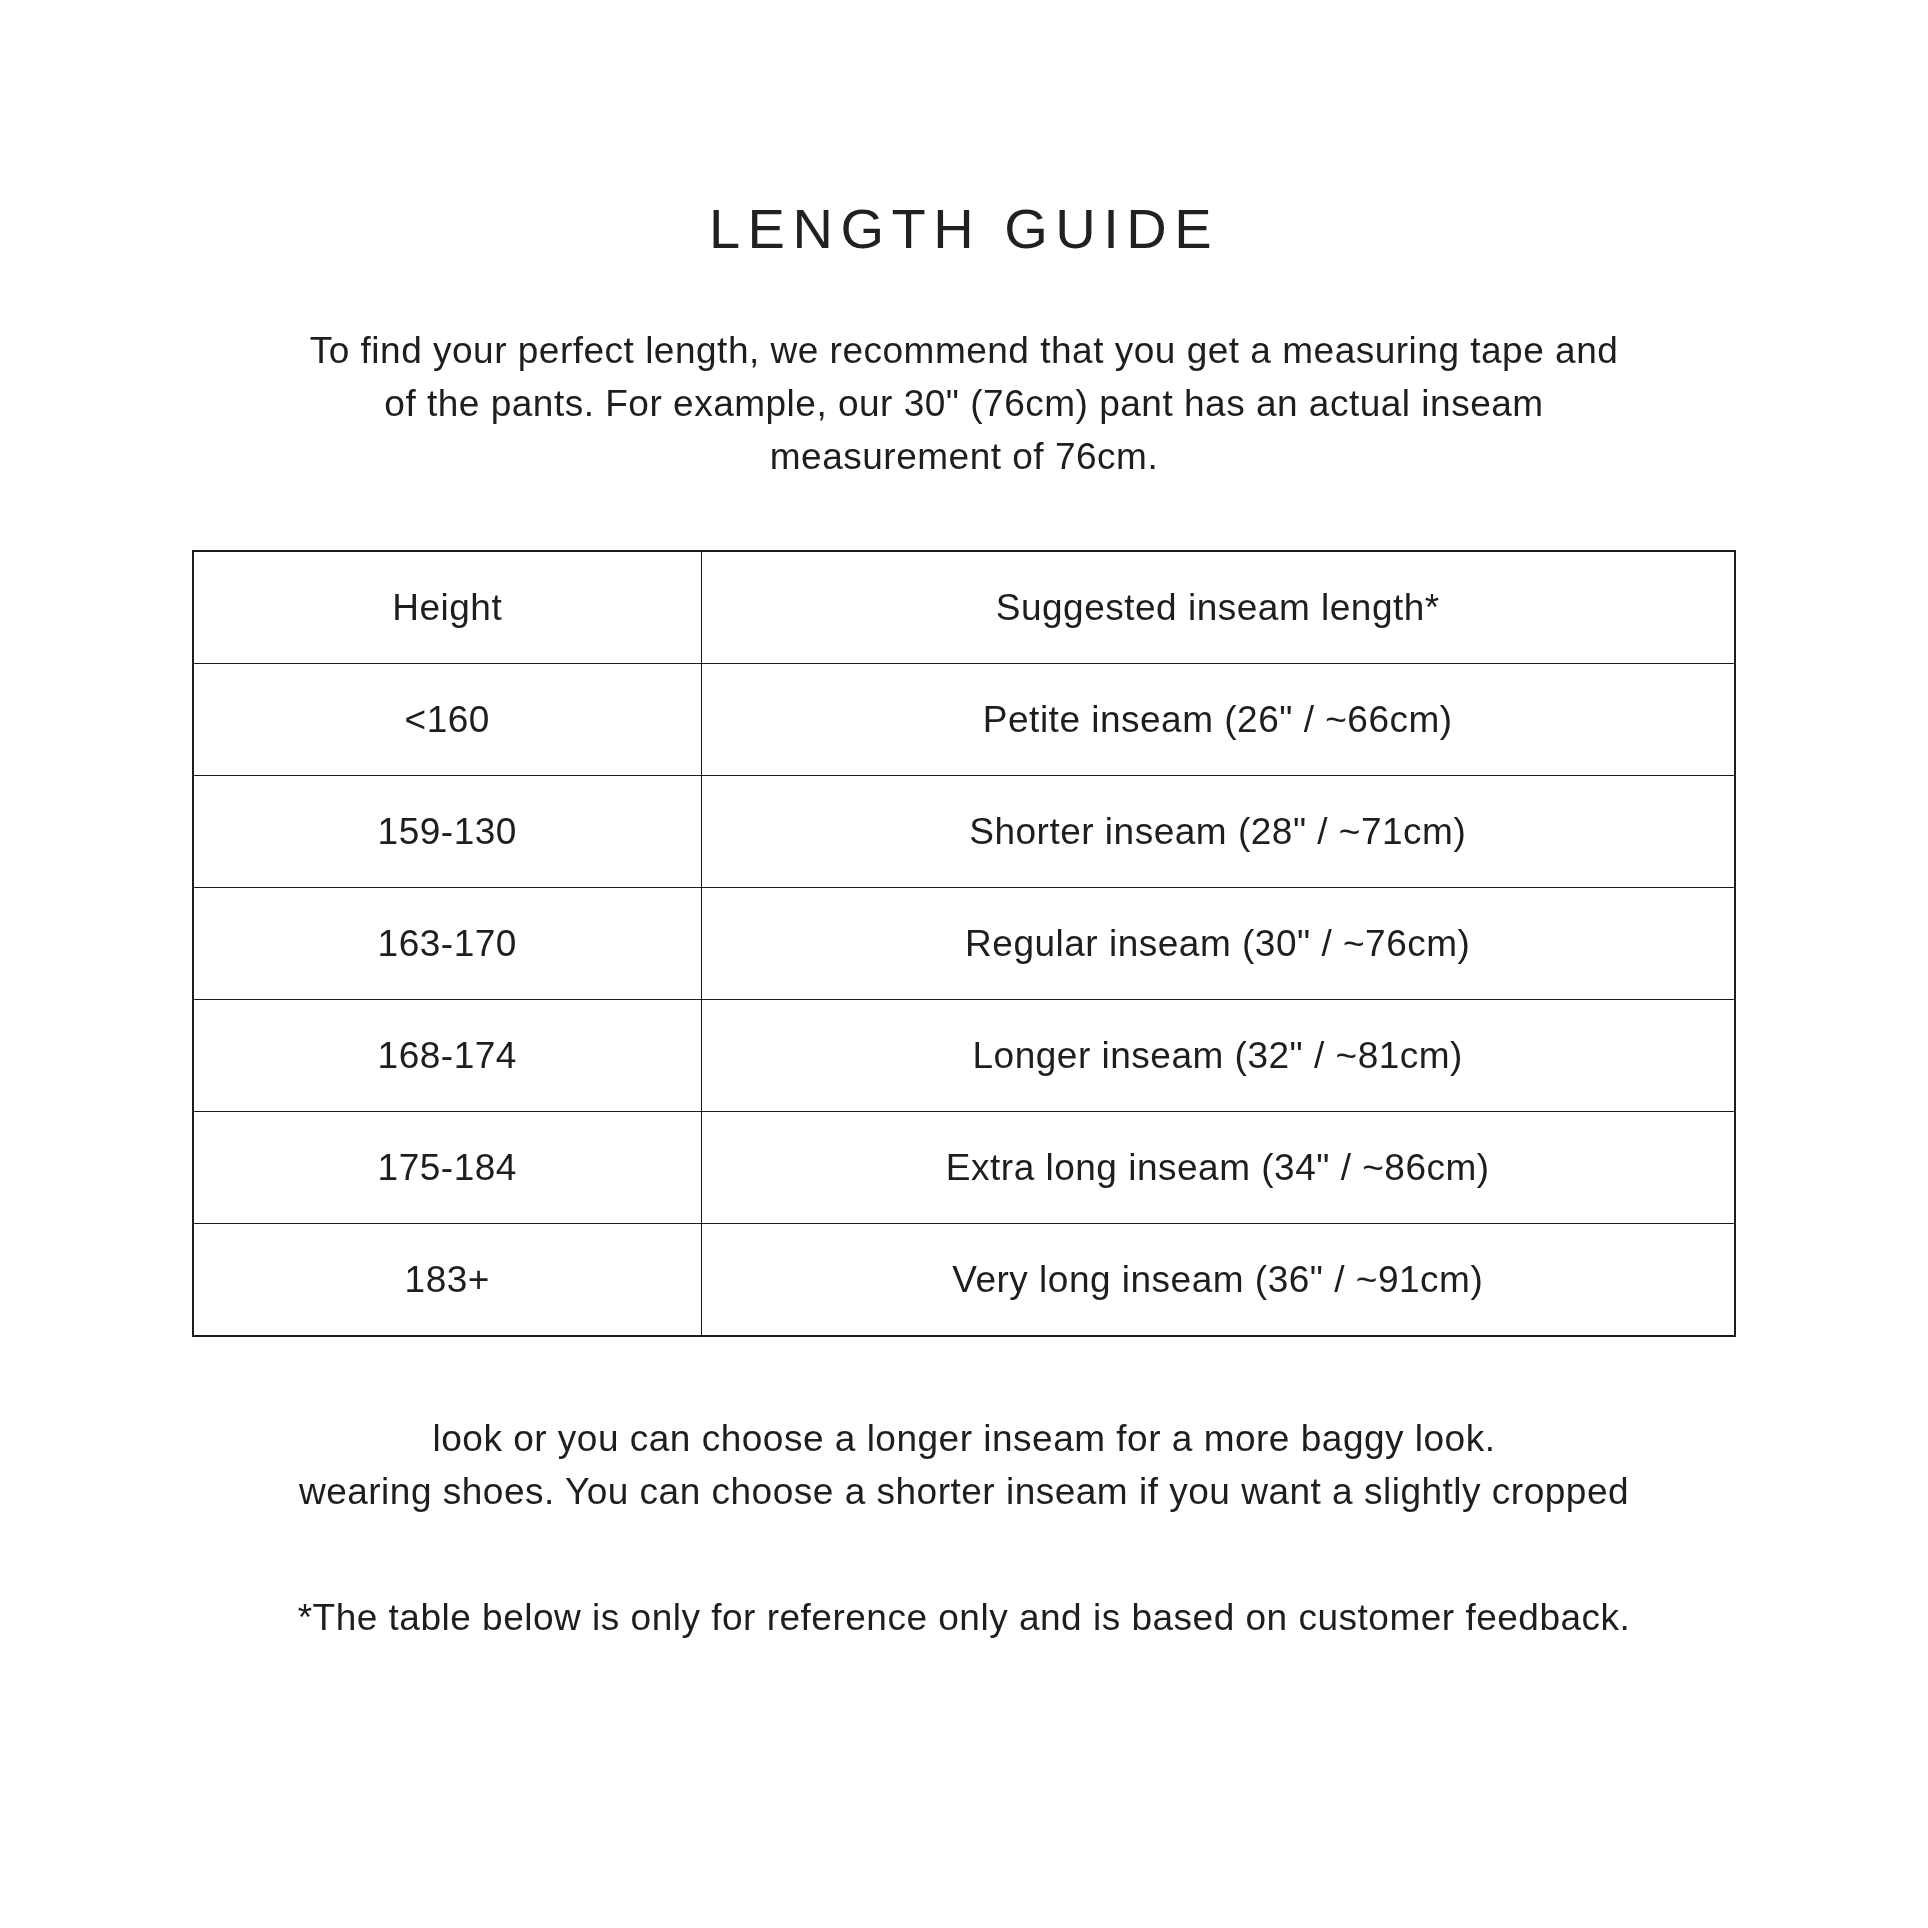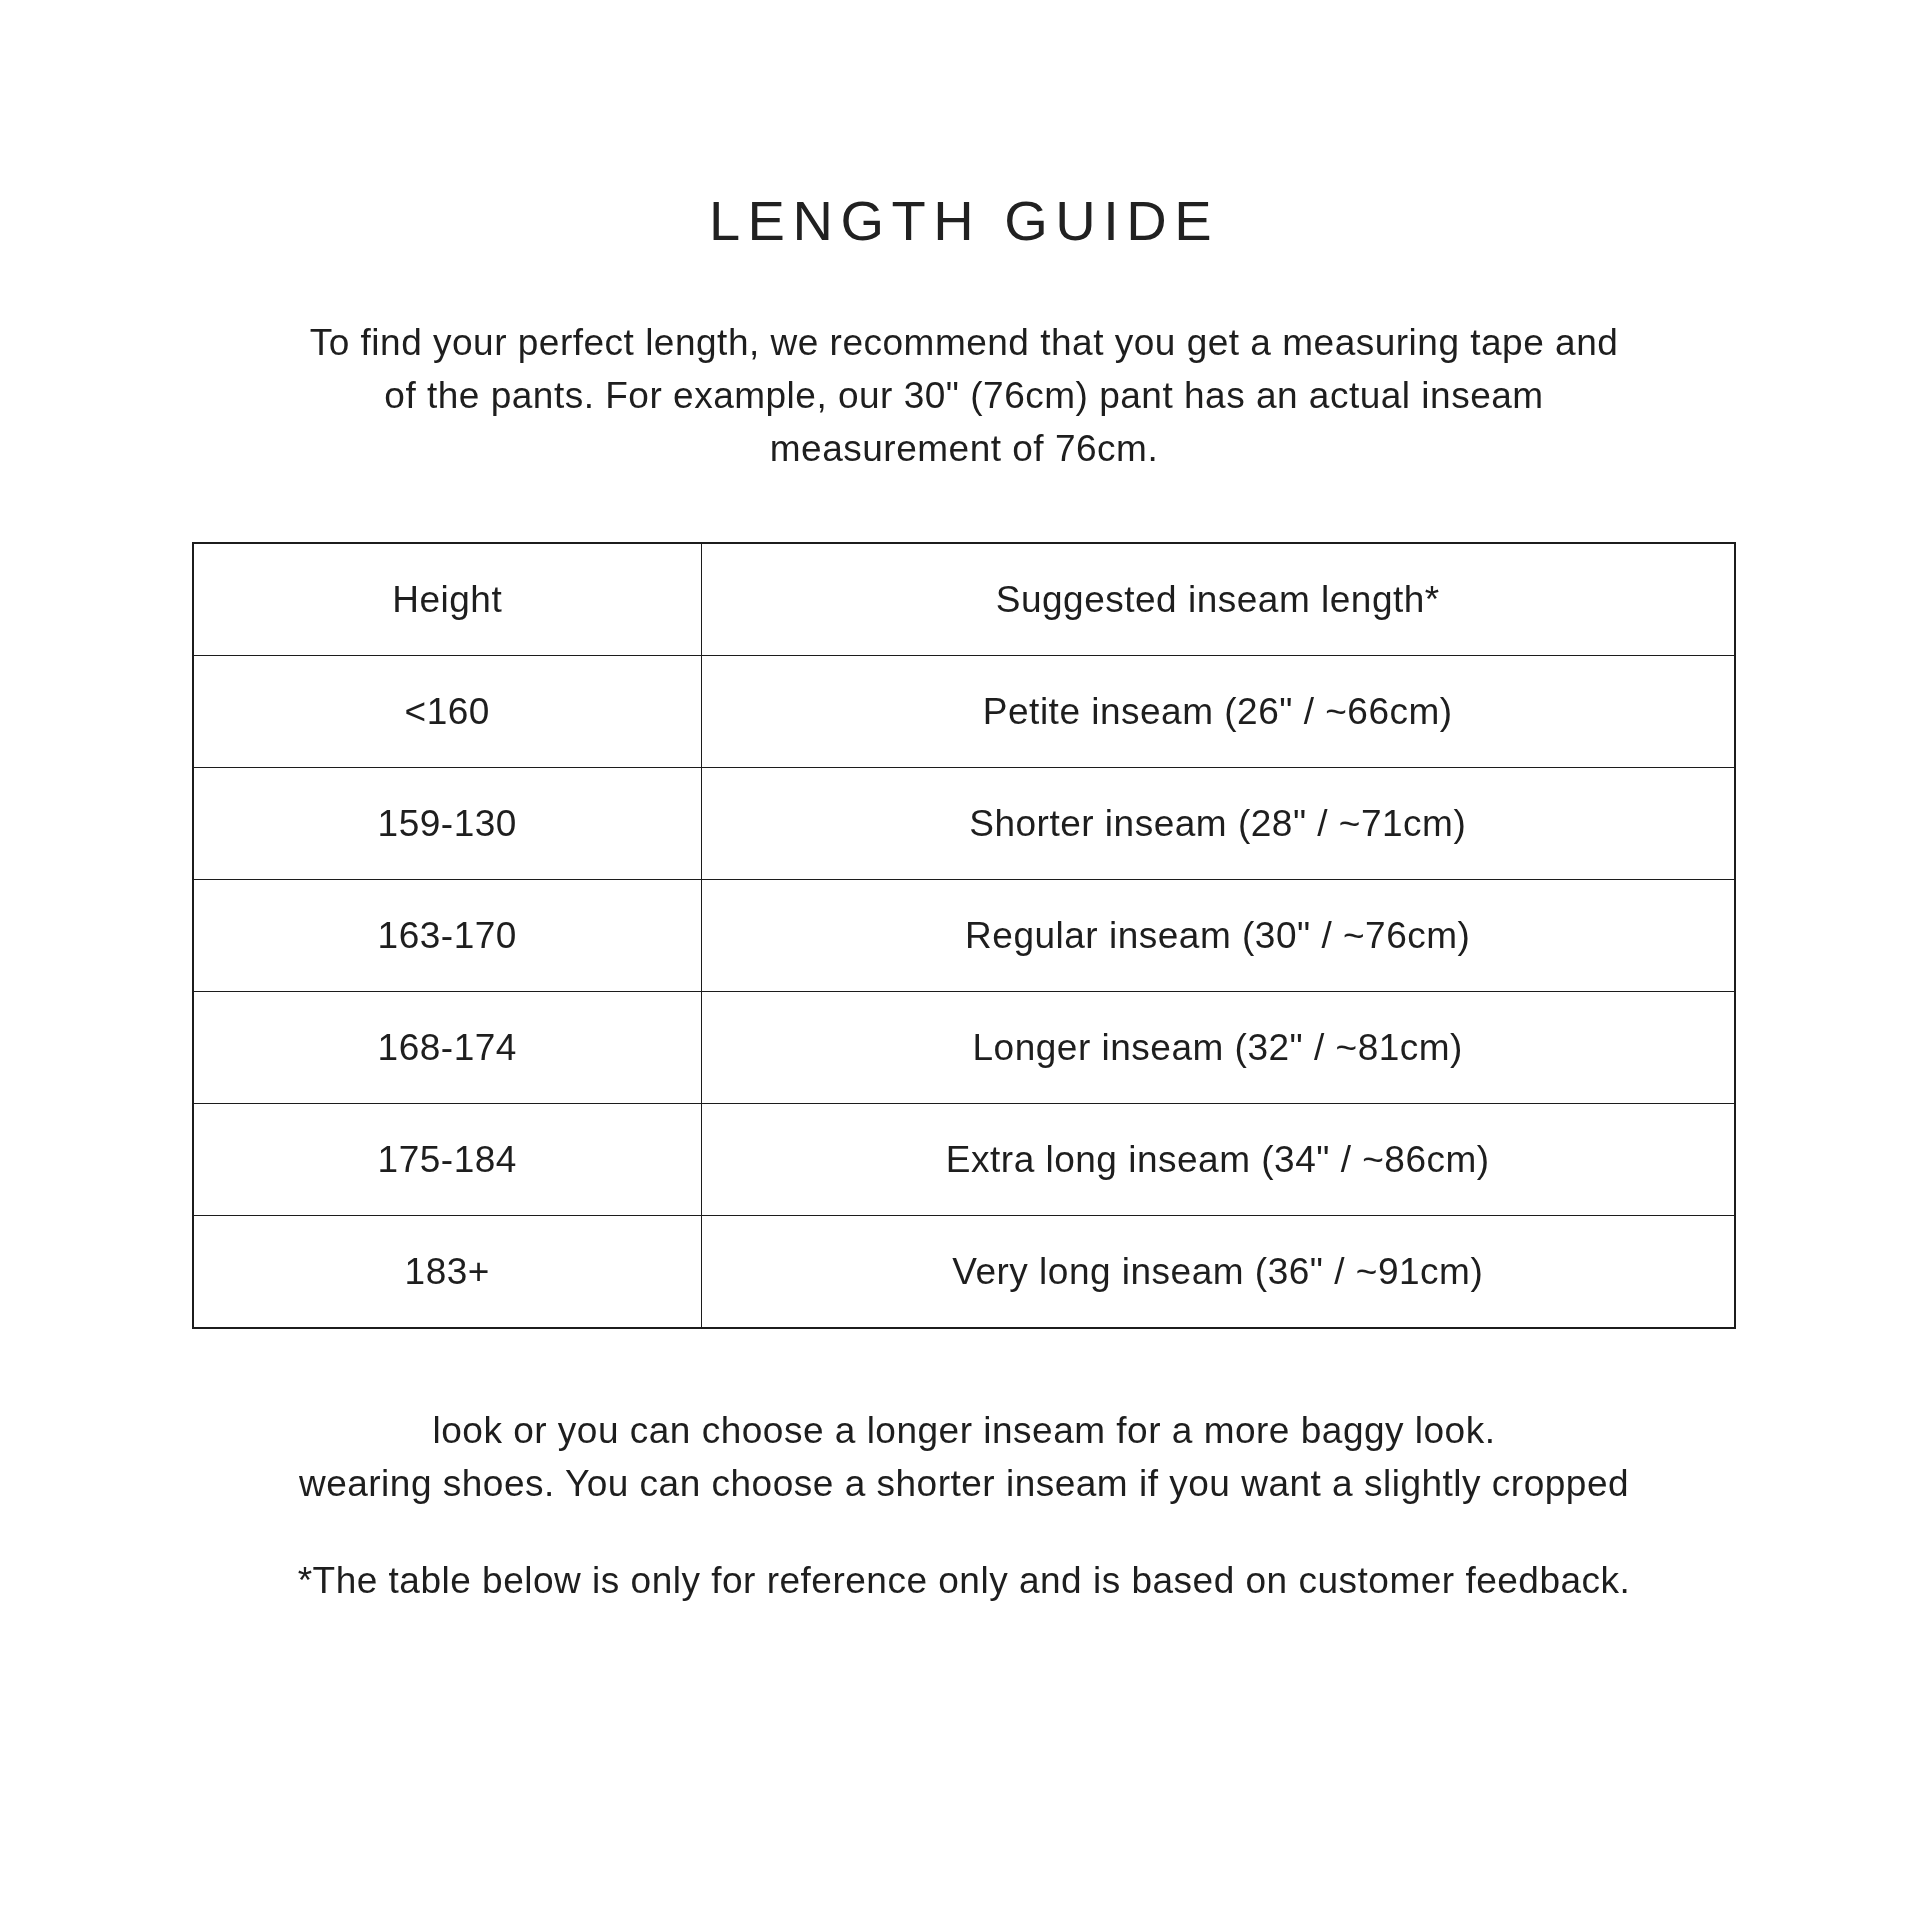--- a/index.html
+++ b/index.html
@@ -16,38 +16,38 @@
     -webkit-font-smoothing: antialiased;
   }
   .page {
     width: 1928px;
     height: 1928px;
     box-sizing: border-box;
     padding-top: 193px;
     background: #ffffff;
   }
   .title {
-    margin: 0;
+    margin: 8px;
     text-align: center;
     font-size: 56px;
     line-height: 56px;
     font-weight: 300;
     letter-spacing: 7.5px;
     color: #212121;
   }
   .paragraph {
     text-align: center;
     font-size: 37px;
     line-height: 53px;
     letter-spacing: 0.5px;
     color: #1e1e1e;
   }
   .intro { margin-top: 67px; }
   .note  { margin-top: 75px; }
-  .footnote { margin-top: 44px; }
+  .footnote { margin-top: 73px; }
   table.guide-table {
     margin: 67px auto 0 auto;
     width: 1542px;
     border-collapse: collapse;
     table-layout: fixed;
     border: 2.8px solid #1c1c1c;
   }
   table.guide-table th,
   table.guide-table td {
     border: 1.9px solid #1c1c1c;

